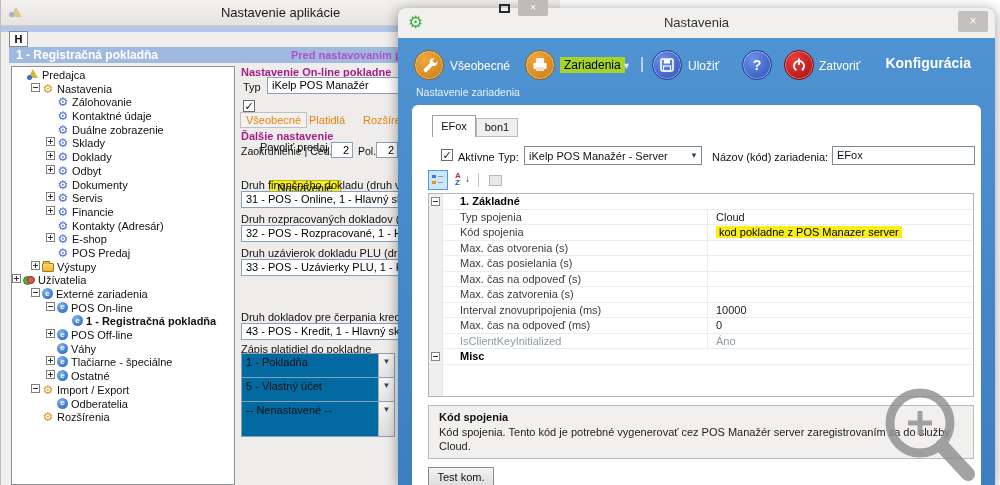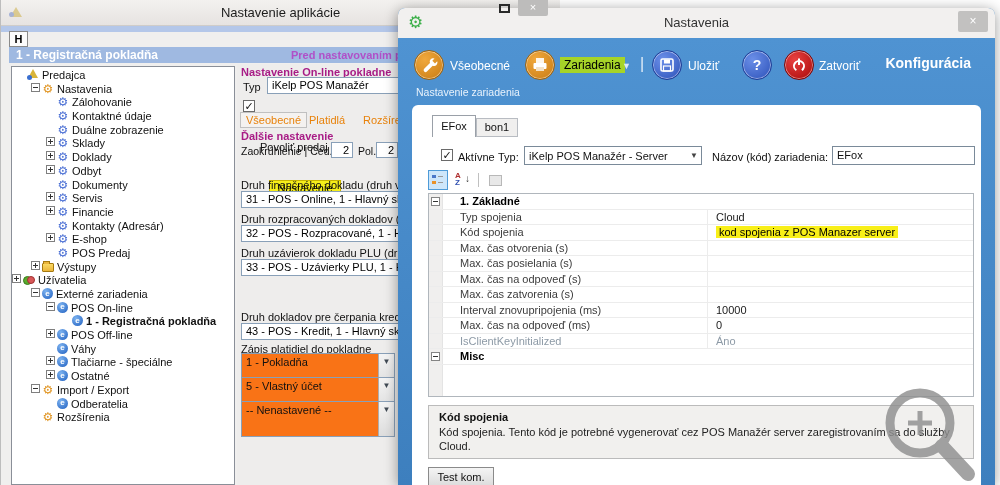--- a/index.html
+++ b/index.html
@@ -59,21 +59,21 @@
   .mp-small{font-size:10.5px;}
   .mp-input{position:absolute;background:#fff;border:1px solid #89a0b8;font-size:11px;line-height:15px;
       padding:0 4px;white-space:nowrap;overflow:hidden;color:#000;}
   .mp-num{text-align:right;padding-right:3px;}
   .mp-check{position:absolute;width:12px;height:12px;background:#fff;border:1px solid #6a6a6a;
       font-size:11px;font-weight:bold;line-height:10px;text-align:center;color:#111;}
   .mp-tab{position:absolute;color:#e8820a;font-size:11px;white-space:nowrap;}
   .mp-tab.boxed{border:1px solid #c0c0c0;padding:1px 5px;background:#f4f2f0;}
   .mp-btn-yellow{position:absolute;background:#f6ee1a;border:1px solid #c8b400;color:#000;
       font-size:11px;text-align:center;line-height:15px;}
-  .mp-combo{position:absolute;height:36px;background:#f97316;border:1px solid #89a0b8;display:flex;}
+  .mp-combo{position:absolute;height:36px;background:#0369a1;border:1px solid #89a0b8;display:flex;}
   .mp-combo .val{flex:1;font-size:11px;line-height:16px;padding-left:4px;white-space:nowrap;overflow:hidden;}
   .mp-combo .arr{width:16px;background:linear-gradient(#f4f4f4,#dddddd);border-left:1px solid #adadad;
       text-align:center;font-size:8px;line-height:16px;color:#404a54;}
 
   
   .rw{position:absolute;left:398px;top:8px;width:597px;height:477px;z-index:20;border-radius:7px 7px 0 0;
       box-shadow:0 2px 14px rgba(0,0,0,.4);background:#4389c8;}
   .rw-titlebar{position:absolute;left:0;top:0;width:100%;height:30px;background:#f2f0ef;border-radius:7px 7px 0 0;}
   .rw-title{position:absolute;left:0;top:7px;width:100%;text-align:center;font-size:13px;color:#333;}
   .rw-gear{position:absolute;left:10px;top:5px;font-size:17px;color:#3db04a;line-height:20px;}
@@ -433,21 +433,21 @@
                 <span class="pg-exp"></span>
                 <span class="name">1. Základné</span>
                 <span class="value"></span>
               </div>
               <div class="pg-row">
                 <span class="name">Typ spojenia</span>
                 <span class="value">Cloud</span>
               </div>
               <div class="pg-row">
                 <span class="name">Kód spojenia</span>
-                <span class="value"><span class="hl-yellow">kod spojenia z POS Manazer server</span></span>
+                <span class="value"><span class="hl-yellow">kod pokladne z POS Manazer server</span></span>
               </div>
               <div class="pg-row">
                 <span class="name">Max. čas otvorenia (s)</span>
                 <span class="value"></span>
               </div>
               <div class="pg-row">
                 <span class="name">Max. čas posielania (s)</span>
                 <span class="value"></span>
               </div>
               <div class="pg-row">

